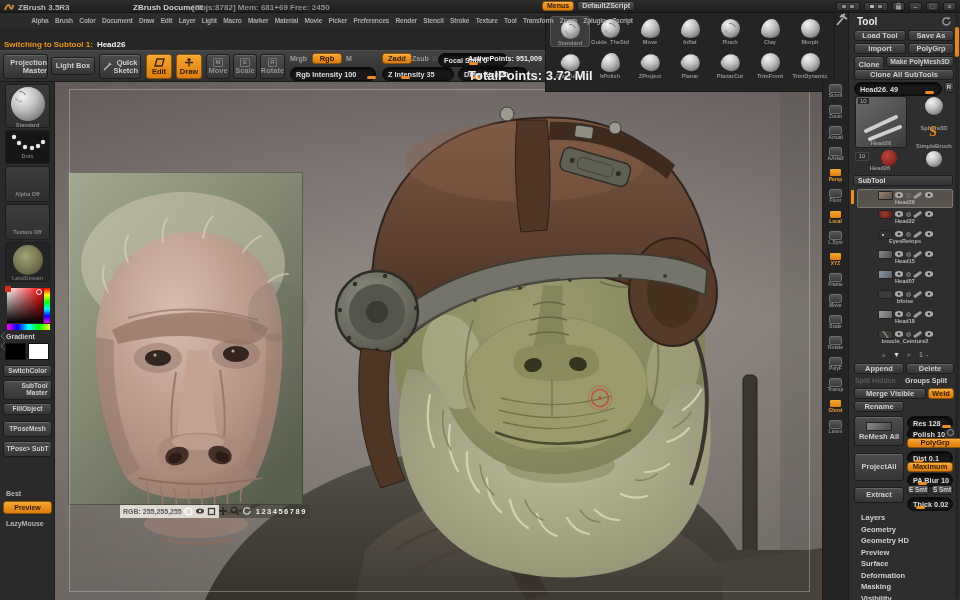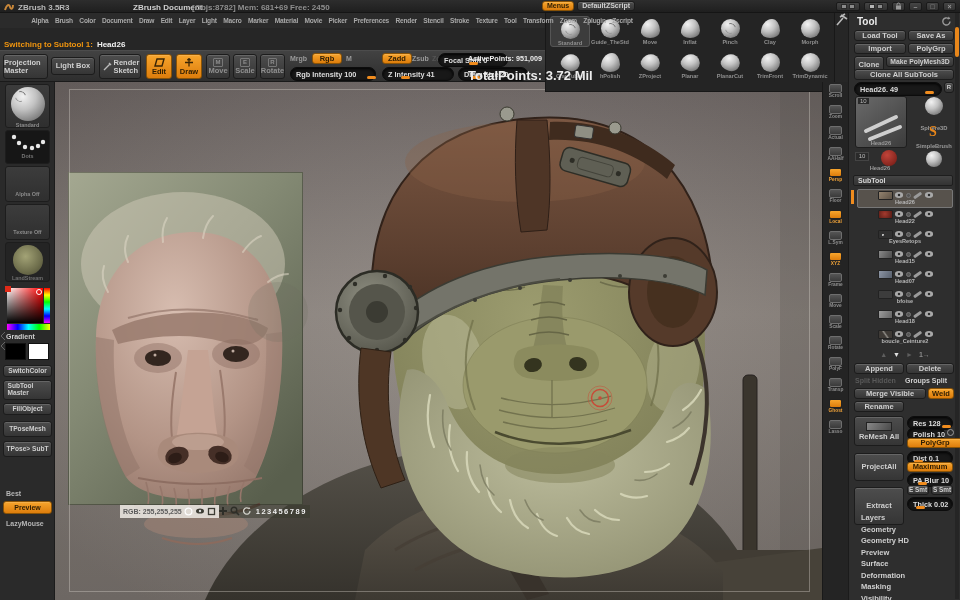--- a/index.html
+++ b/index.html
@@ -15,21 +15,21 @@
     display:flex;align-items:center;padding-left:28px;gap:0;}
   #menubar span{color:#a8a8a8;font-size:6.6px;font-weight:bold;letter-spacing:-.2px;
     padding:0 3.2px;white-space:nowrap;}
   #midstrip{left:0;top:28px;width:835px;height:24px;background:#262626;z-index:20;}
   #controlsbar{left:0;top:50px;width:545px;height:32px;z-index:25;
     background:linear-gradient(#424242,#2e2e2e);border-top:1px solid #4c4c4c;border-bottom:1px solid #1a1a1a;}
   #statusline{left:4px;top:40px;z-index:26;font-size:8px;font-weight:bold;color:#f0950f;}
   #statusline b{color:#f2f2f2;margin-left:4px;}
 
   .btn{background:linear-gradient(#4d4d4d,#353535);border:1px solid #1c1c1c;border-radius:3px;
-    color:#cfcfcf;font-size:7.5px;font-weight:bold;text-align:left;
+    color:#cfcfcf;font-size:7.5px;font-weight:bold;text-align:right;
     box-shadow:inset 0 1px 0 rgba(255,255,255,.14);display:flex;align-items:center;justify-content:center;line-height:1.05;}
   .btn.on{background:linear-gradient(#f7a52d,#dd7d0c);color:#2e1d03;border-color:#8a5306;}
   .sl{background:#181818;border:1px solid #0c0c0c;border-radius:7px;color:#dcdcdc;
     font-size:7.3px;font-weight:bold;padding:1.5px 5px;box-shadow:inset 0 1px 3px #000;white-space:nowrap;}
   .sl i{position:absolute;bottom:1px;width:9px;height:3px;background:#f08c1e;border-radius:2px;}
 
   
   #shelf{left:545px;top:13px;width:290px;height:79px;background:#242424;border:1px solid #181818;
     border-top:none;z-index:25;padding:3px 2px 0 4px;}
   .brow{display:flex;}
@@ -406,21 +406,21 @@
     <span>Switching to Subtool 1:</span><b>Head26</b>
   </div>
 
   <div id="controlsbar" class="abs">
     <div class="btn abs" style="left:3px;top:3px;width:45px;height:25px;flex-direction:column">Projection Master</div>
     <div class="btn abs" style="left:51px;top:6px;width:44px;height:18px">Light Box</div>
     <div class="btn abs" style="left:99px;top:3px;width:42px;height:25px;gap:2px">
       <svg width="9" height="9">
           <path d="M1,8 L7,2 M6,1 L8,3" stroke="#bbb" stroke-width="1.4"></path>
         </svg>
-      <span style="width:24px">Render Sketch</span>
+      <span style="width:24px">Quick Sketch</span>
     </div>
     <div class="btn on abs" style="left:146px;top:3px;width:26px;height:25px;flex-direction:column;gap:1px">
       <svg width="12" height="9">
           <path d="M2,8 L4,1 L11,1 L9,8 Z" fill="none" stroke="#3a2505" stroke-width="1.4"></path>
         </svg>
       <span>Edit</span>
     </div>
     <div class="btn on abs" style="left:176px;top:3px;width:26px;height:25px;flex-direction:column;gap:1px">
       <svg width="10" height="9">
           <path d="M5,0.5 V8.5 M1,4.5 H9 M5,0.5 L3.4,2.2 M5,0.5 L6.6,2.2" stroke="#3a2505" stroke-width="1.3" fill="none"></path>
@@ -440,21 +440,21 @@
       <span>Rotate</span>
     </div>
     <span class="abs" style="left:290px;top:4px;font-size:7px;font-weight:bold;color:#9a9a9a">Mrgb</span>
     <div class="btn on abs" style="left:312px;top:2px;width:30px;height:11px">Rgb</div>
     <span class="abs" style="left:346px;top:4px;font-size:7px;font-weight:bold;color:#9a9a9a">M</span>
     <div class="sl abs" style="left:290px;top:16px;width:86px"><span>Rgb Intensity 100</span><i style="left:76px"></i></div>
 
     <div class="btn on abs" style="left:382px;top:2px;width:30px;height:11px">Zadd</div>
     <span class="abs" style="left:412px;top:4px;font-size:7px;font-weight:bold;color:#9a9a9a">Zsub</span>
     <span class="abs" style="left:432px;top:4px;font-size:7px;font-weight:bold;color:#555">Zcut</span>
-    <div class="sl abs" style="left:382px;top:16px;width:72px"><span>Z Intensity 41</span><i style="left:18px"></i></div>
+    <div class="sl abs" style="left:382px;top:16px;width:72px"><span>Z Intensity 35</span><i style="left:18px"></i></div>
 
     <div class="sl abs" style="left:438px;top:2px;width:70px"><span>Focal Shift 0</span><i style="left:30px"></i></div>
     <div class="sl abs" style="left:458px;top:16px;width:70px"><span>Draw Size 20</span><i style="left:12px"></i></div>
   </div>
 
   <span class="abs" style="left:455px;top:54px;z-index:26"></span>
 
   <div class="abs" style="left:455px;top:92px;z-index:26"></div>
 
   <div class="abs" style="left:462px;top:52px;z-index:27;width:80px">
@@ -790,21 +790,21 @@
     <div class="sl abs" style="left:58px;top:403px;width:46px"><span>Res 128</span><i style="left:34px"></i></div>
     <div class="sl abs" style="left:58px;top:414px;width:38px"><span>Polish 10</span></div>
     <div class="abs" style="left:98px;top:416px;width:7px;height:7px;border:1.4px solid #9a9a9a;border-radius:50%"></div>
     <div class="btn on abs" style="left:58px;top:425px;width:56px;height:10px">PolyGrp</div>
 
     <div class="btn abs" style="left:5px;top:440px;width:50px;height:28px">ProjectAll</div>
     <div class="sl abs" style="left:58px;top:438px;width:46px"><span>Dist 0.1</span><i style="left:6px"></i></div>
     <div class="btn on abs" style="left:58px;top:449px;width:46px;height:10px">Maximum</div>
     <div class="sl abs" style="left:58px;top:460px;width:46px"><span>PA Blur 10</span><i style="left:10px"></i></div>
 
-    <div class="btn abs" style="left:5px;top:474px;width:50px;height:38px">Extract</div>
+    <div class="btn abs" style="left:5px;top:474px;width:50px;height:16px">Extract</div>
     <div class="btn abs" style="left:58px;top:472px;width:22px;height:10px;font-size:6.4px">E Smt</div>
     <div class="btn abs" style="left:82px;top:472px;width:22px;height:10px;font-size:6.4px">S Smt</div>
     <div class="sl abs" style="left:58px;top:484px;width:46px"><span>Thick 0.02</span><i style="left:8px"></i></div>
 
     <span class="sect-lbl" style="top:500px">Layers</span>
     <span class="sect-lbl" style="top:511.5px">Geometry</span>
     <span class="sect-lbl" style="top:523px">Geometry HD</span>
     <span class="sect-lbl" style="top:534.5px">Preview</span>
     <span class="sect-lbl" style="top:546px">Surface</span>
     <span class="sect-lbl" style="top:557.5px">Deformation</span>

